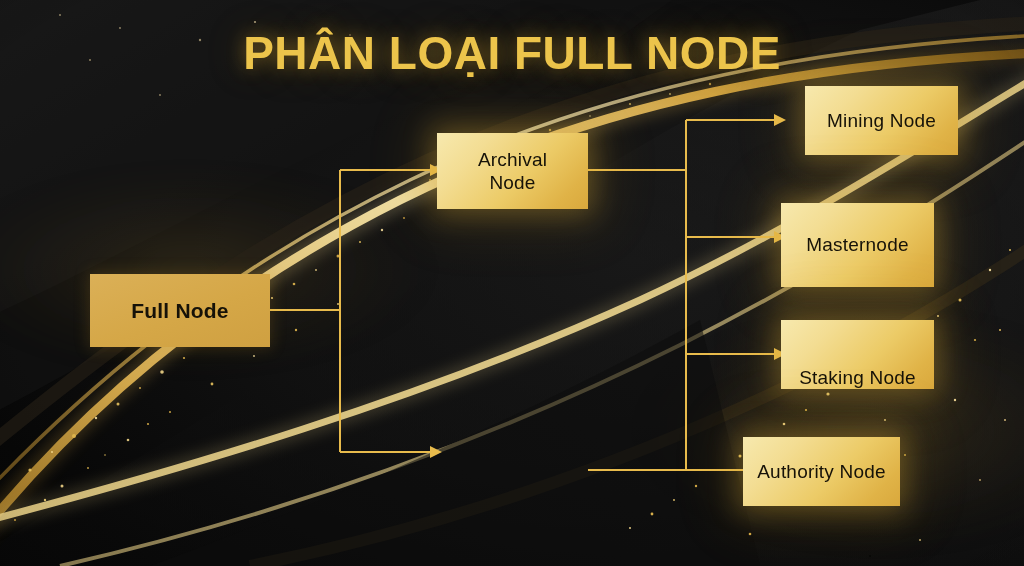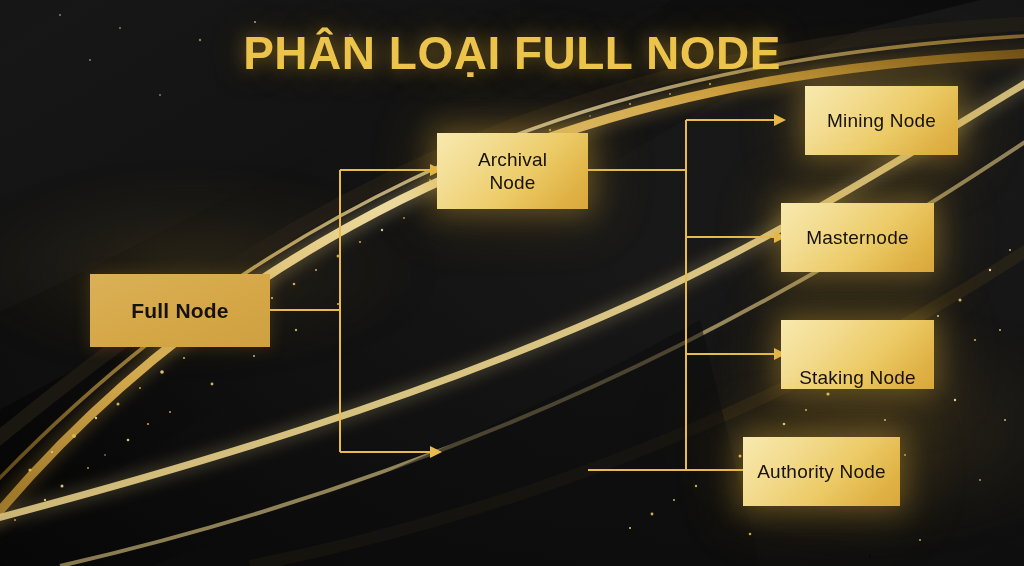--- a/index.html
+++ b/index.html
@@ -256,21 +256,21 @@
       <span>Archival</span><br>
       <span>Node</span>
     </span>
   </div>
 
 
   <div class="node grad" style="left:781px;top:86px;width:153px;height:69px;margin-left:24px;">
     <span>Mining Node</span>
   </div>
 
-  <div class="node grad" style="left:781px;top:203px;width:153px;height:69px;">
+  <div class="node grad" style="left:781px;top:203px;width:153px;height:84px;">
     <span>Masternode</span>
   </div>
 
   <div class="node grad" style="left:781px;top:320px;width:153px;height:69px;align-items:flex-end;">
     <span>Staking Node</span>
   </div>
 
   <div class="node grad" style="left:743px;top:437px;width:157px;height:69px;">
     <span>Authority Node</span>
   </div>

